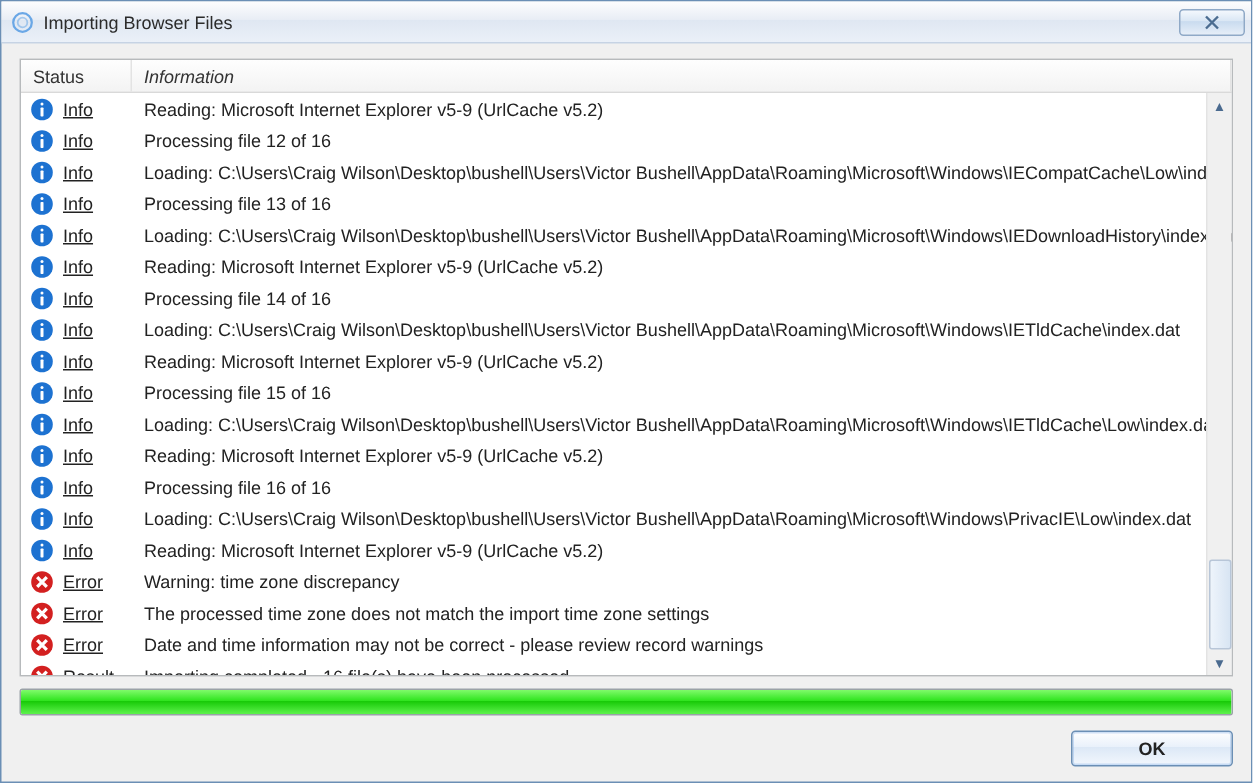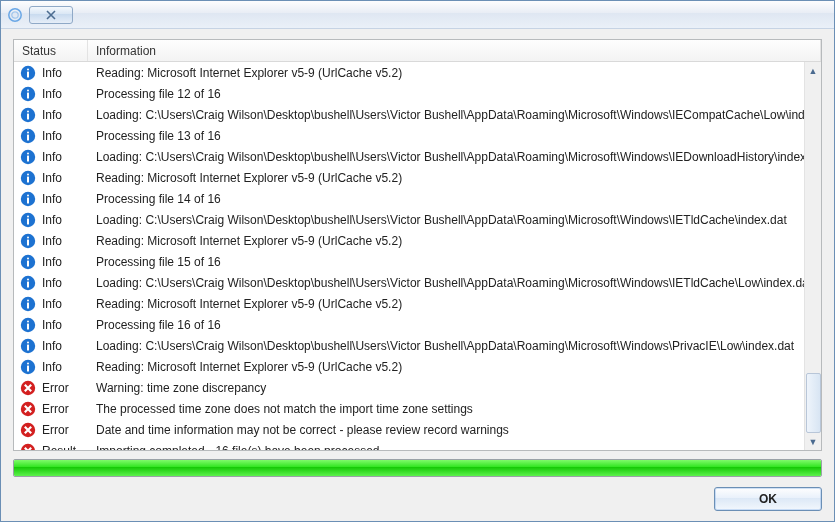--- a/index.html
+++ b/index.html
@@ -13,26 +13,26 @@
   .titlebar .title { flex:1; color:#2b2b2b; font-size:12px; }
   .titlebar .closebtn { width:44px; height:18px; border:1px solid #8fa9c7; border-radius:3px; background:linear-gradient(to bottom,#f4f8fd,#d9e6f4 45%,#c9dbef 46%,#e6eef8); display:flex; align-items:center; justify-content:center; cursor:default; }
   .titlebar .closebtn svg { width:12px; height:10px; }
 
   .client { flex:1; padding:10px 12px 10px 12px; display:flex; flex-direction:column; gap:8px; }
 
   .listpanel { flex:1; border:1px solid #b7babc; background:#fff; position:relative; display:flex; flex-direction:column; }
   .colheaders { height:22px; background:linear-gradient(to bottom,#fefefe,#f3f3f3); border-bottom:1px solid #d9d9d9; display:flex; font-size:12px; color:#333; }
   .colheaders .col { padding:0 8px; height:100%; display:flex; align-items:center; border-right:1px solid #e3e3e3; }
   .col-status { width:74px; }
-  .col-info { flex:1; }
+  .col-info { flex:1;font-style:italic; }
 
   .listbody { flex:1; overflow:hidden; position:relative; }
   .rows { position:absolute; inset:0; overflow-y:auto; padding-right:0; }
   .row { height:21px; display:flex; align-items:center; font-size:12px; color:#222; }
-  .row .cell-status { width:74px; display:flex; align-items:center; padding-left:6px; gap:6px; }
+  .row .cell-status { width:74px; display:flex; align-items:center; padding-left:6px; gap:6px;text-decoration:underline; }
   .row .cell-info { flex:1; padding-left:8px; white-space:nowrap; overflow:hidden; text-overflow:clip; }
   .row .icon { width:16px; height:16px; flex:0 0 16px; }
 
   
   .scrollbar { position:absolute; right:0; top:22px; bottom:0; width:17px; background:#f0f0f0; border-left:1px solid #e3e3e3; display:flex; flex-direction:column; align-items:center; justify-content:flex-end; }
   .scrollbar .thumb { width:15px; height:60px; margin-bottom:17px; border:1px solid #b8c6d8; border-radius:2px; background:linear-gradient(to right,#eef4fb,#d8e5f3); }
   .scrollbar .arrow { width:17px; height:17px; display:flex; align-items:center; justify-content:center; color:#4a6a8f; font-size:9px; }
   .scrollbar .arrow.up { position:absolute; top:0; }
   .scrollbar .arrow.down { position:absolute; bottom:0; }
 
@@ -54,20 +54,21 @@
 
 <div class="window">
 
   <div class="titlebar">
     <span class="appicon">
       <svg viewBox="0 0 16 16">
           <circle class="ring" cx="8" cy="8" r="6.2"></circle>
           <circle class="ring-inner" cx="8" cy="8" r="3.2"></circle>
         </svg>
     </span>
+    <span class="title">Importing Browser Files</span>
     <div class="closebtn">
       <svg viewBox="0 0 12 10">
           <path d="M2 1 L10 9 M10 1 L2 9" stroke="#4b6c90" stroke-width="1.6" fill="none"></path>
         </svg>
     </div>
   </div>
 
   <div class="client">
 
     <div class="listpanel">

